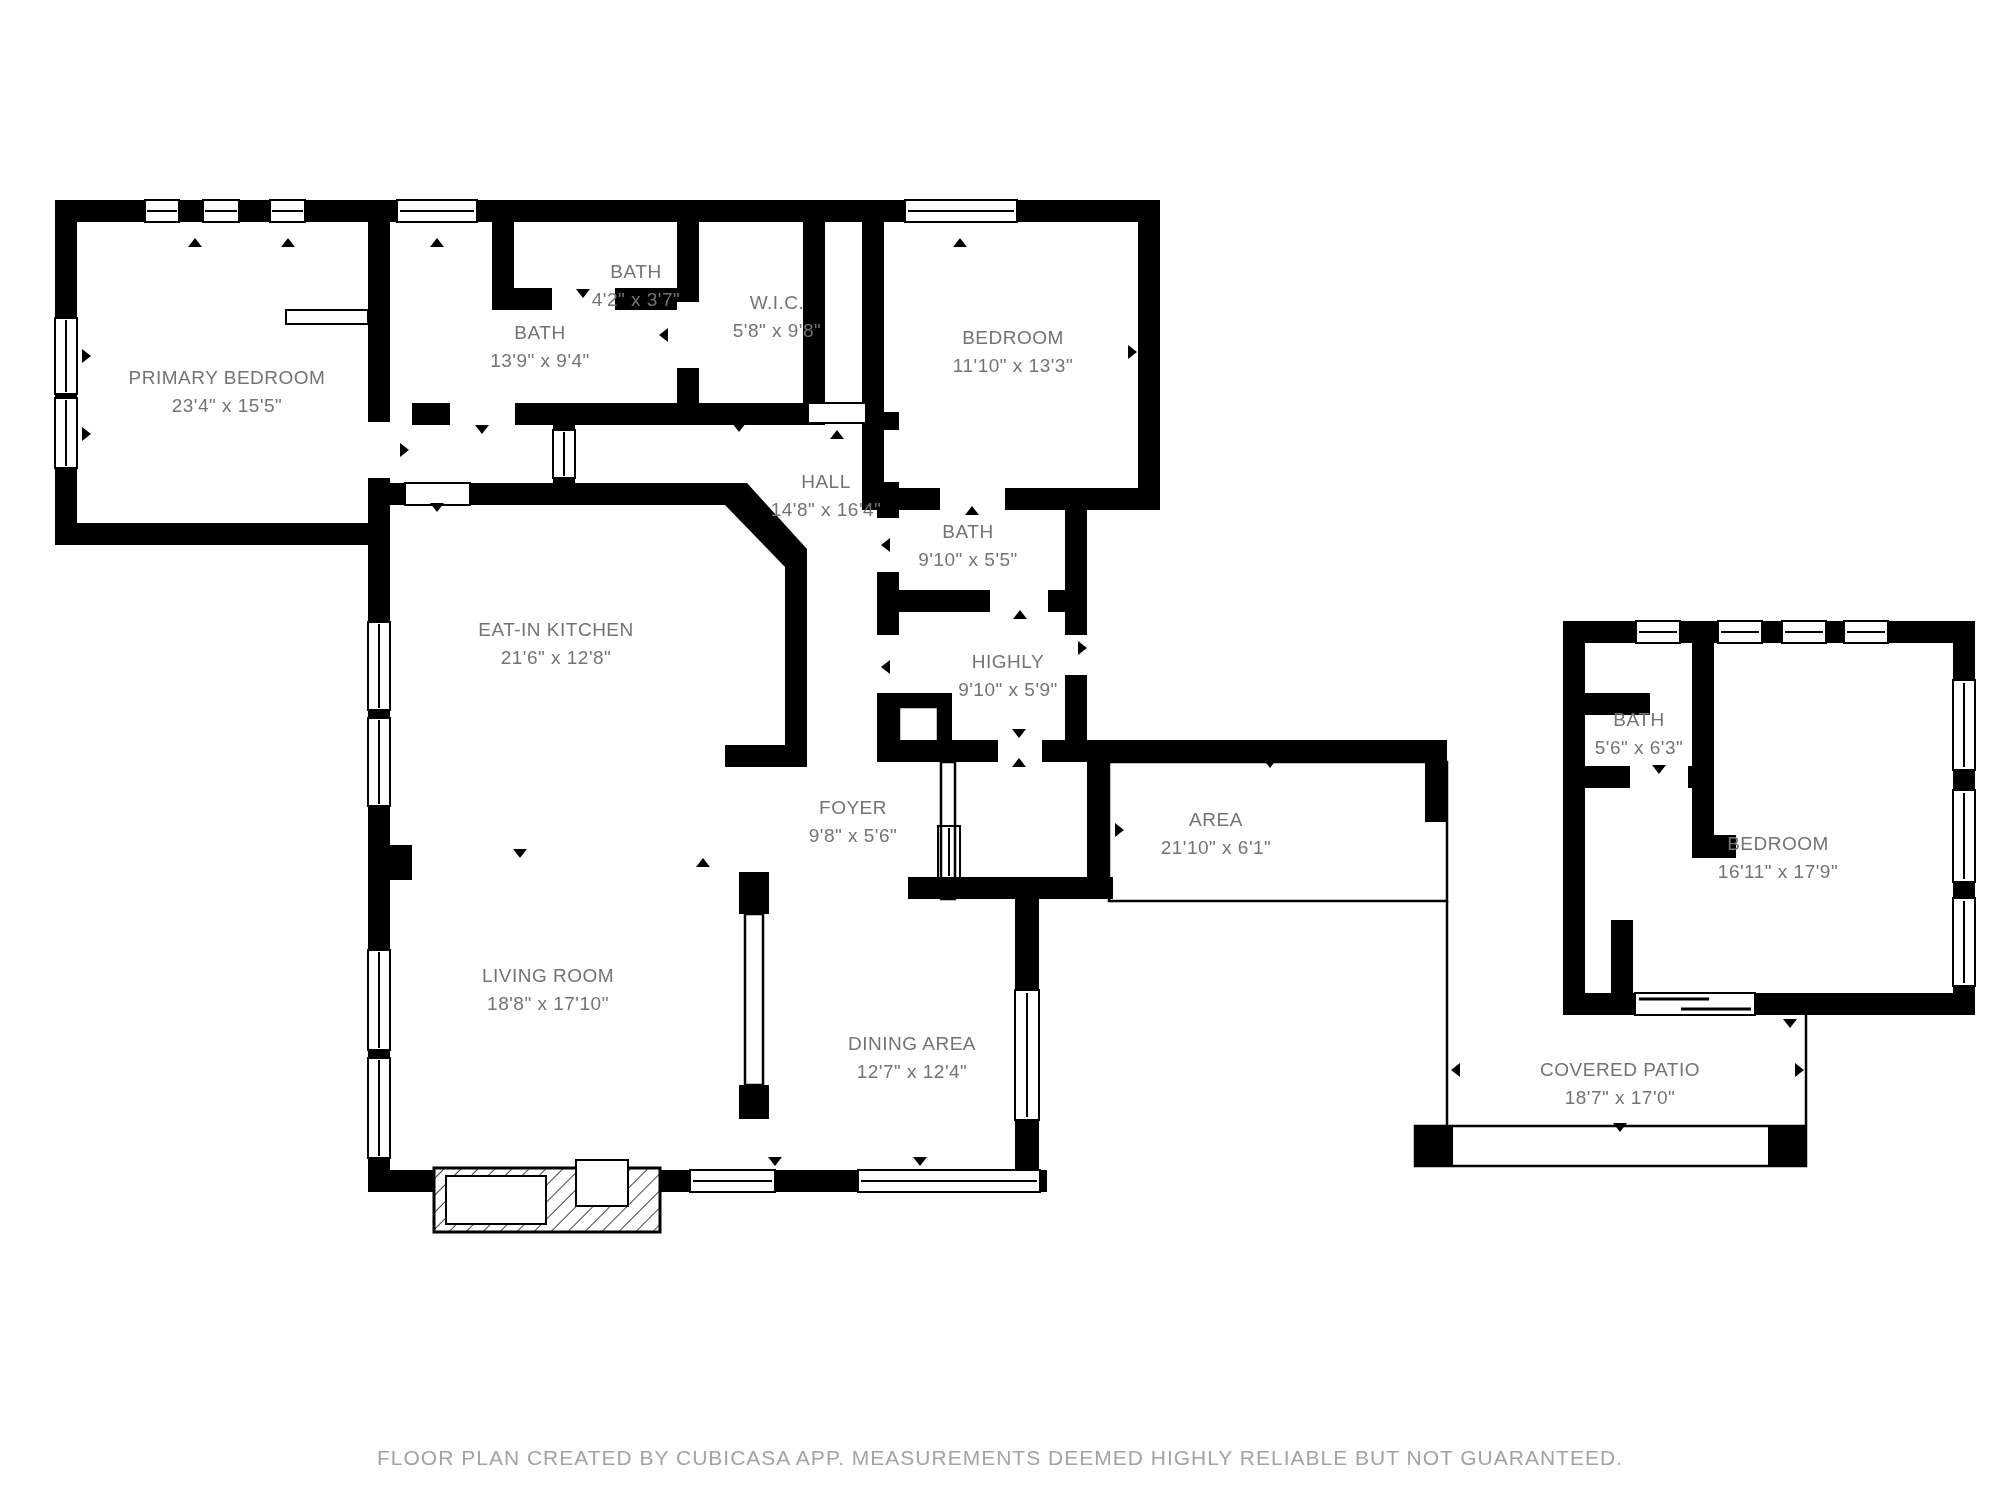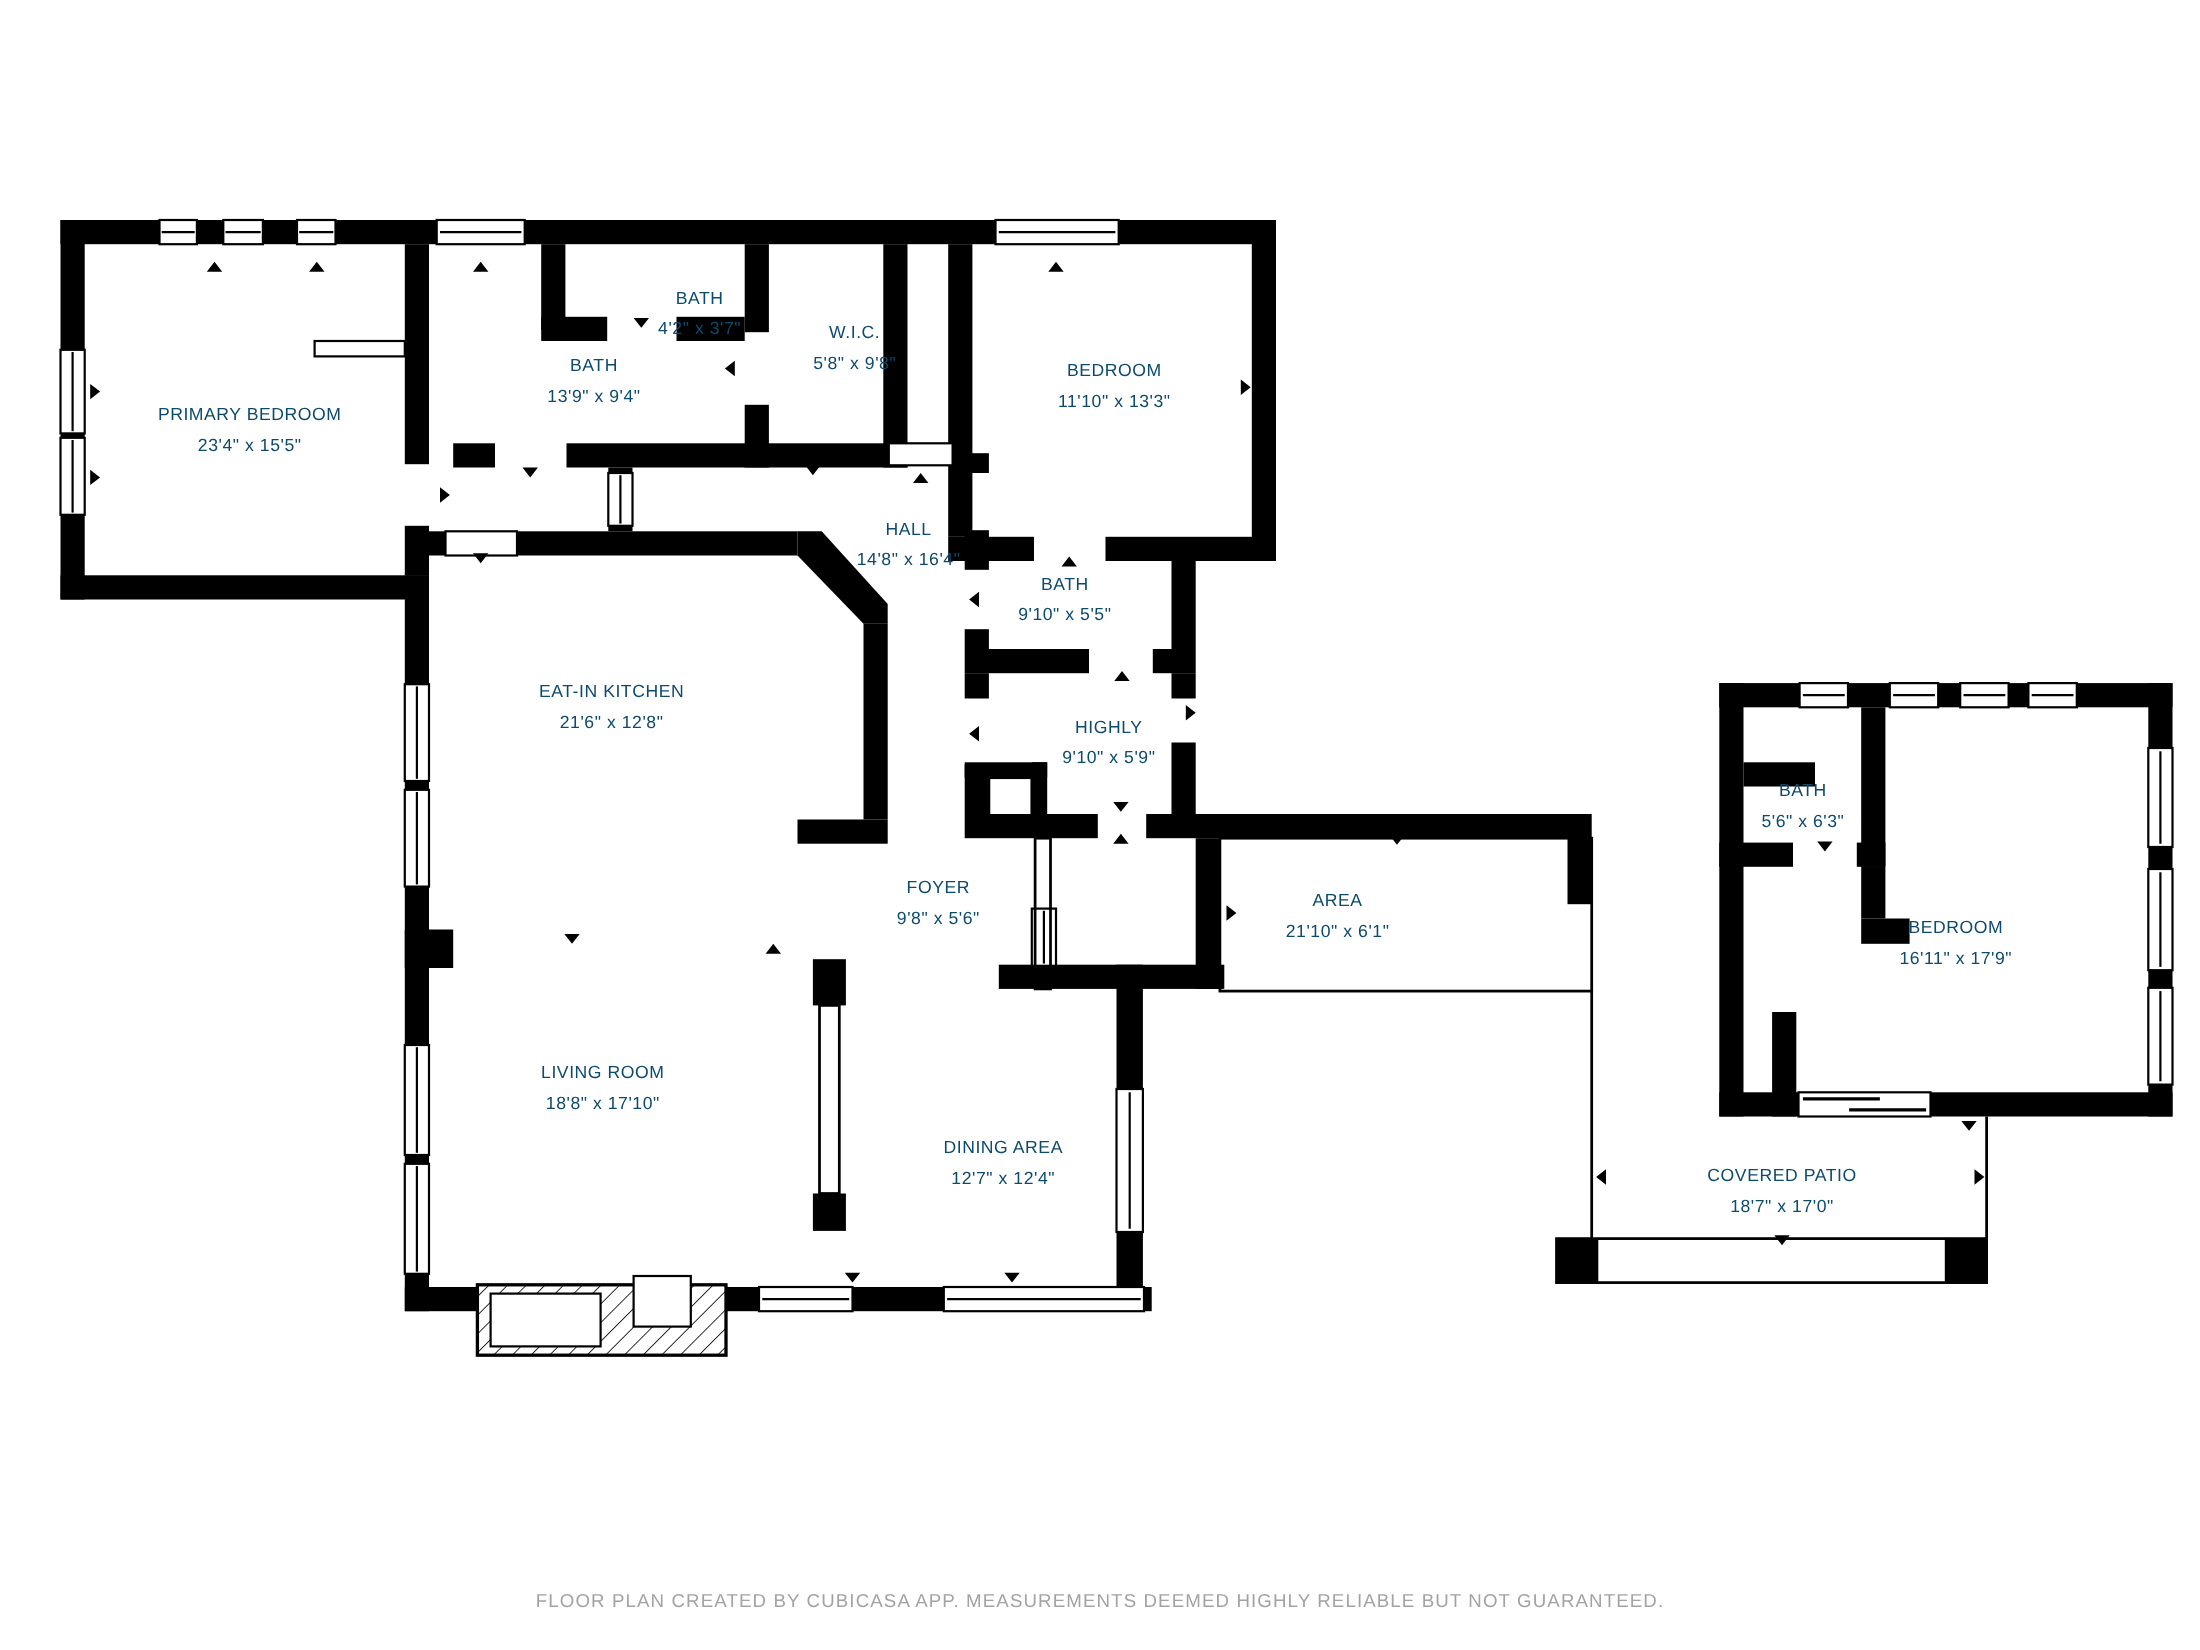--- a/index.html
+++ b/index.html
@@ -1,25 +1,25 @@
 <!DOCTYPE html>
 <html><head>
 <meta charset="utf-8">
 <style>
   html,body{margin:0;padding:0;background:#ffffff;}
   .stage{position:relative;width:2000px;height:1500px;background:#ffffff;overflow:hidden;
          font-family:"Liberation Sans", sans-serif;}
   .plan-svg{position:absolute;left:0;top:0;width:2000px;height:1500px;}
   .room-label{position:absolute;transform:translate(-50%,-50%);text-align:center;
-              color:#0c4a6e;font-size:16px;line-height:28px;letter-spacing:.5px;white-space:nowrap;}
+              color:#737373;font-size:19px;line-height:28px;letter-spacing:.5px;white-space:nowrap;}
   .room-label span{display:block;}
   .watermark{position:absolute;left:14px;top:1438px;font-size:42px;letter-spacing:3px;
              color:#dedede;text-shadow:1px 1px 0 #cfcfcf;white-space:nowrap;}
   .disclaimer{position:absolute;left:0;top:1446px;width:2000px;text-align:center;
-              font-size:17px;letter-spacing:1px;color:#a3a3a3;white-space:nowrap;}
+              font-size:21px;letter-spacing:1px;color:#a3a3a3;white-space:nowrap;}
   .wall{fill:#000000;}
   .win{fill:#ffffff;stroke:#000000;stroke-width:2;}
   .thin{fill:none;stroke:#000000;stroke-width:2.5;}
   .tri{fill:#000000;}
   .wline{stroke:#000000;stroke-width:2;}
 </style>
 </head>
 <body>
 
 <div class="stage">

